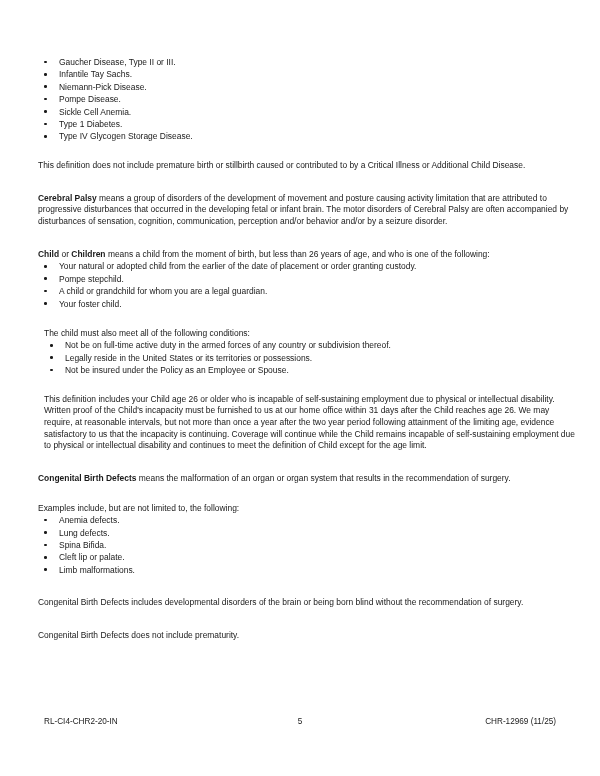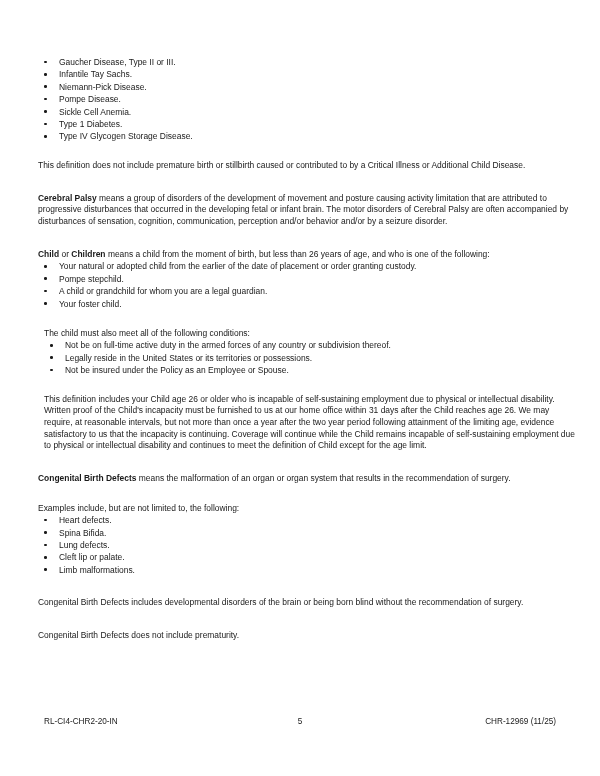--- a/index.html
+++ b/index.html
@@ -149,23 +149,23 @@
 
     <div class="gap-lg"></div>
 
     <p class="para"><span class="term">Congenital Birth Defects</span><span> means the malformation of an organ or organ system that results in the recommendation of surgery.</span></p>
 
     <div class="gap-md"></div>
 
     <p class="lead-in">Examples include, but are not limited to, the following:</p>
 
     <ul class="bullets">
-      <li><span class="dot"></span><span>Heart defects.</span></li>
+      <li><span class="dot"></span><span>Anemia defects.</span></li>
+      <li><span class="dot"></span><span>Lung defects.</span></li>
       <li><span class="dot"></span><span>Spina Bifida.</span></li>
-      <li><span class="dot"></span><span>Lung defects.</span></li>
       <li><span class="dot"></span><span>Cleft lip or palate.</span></li>
       <li><span class="dot"></span><span>Limb malformations.</span></li>
     </ul>
 
     <div class="gap-lg"></div>
 
     <p class="para">Congenital Birth Defects includes developmental disorders of the brain or being born blind without the recommendation of surgery.</p>
 
     <div class="gap-lg"></div>
 

